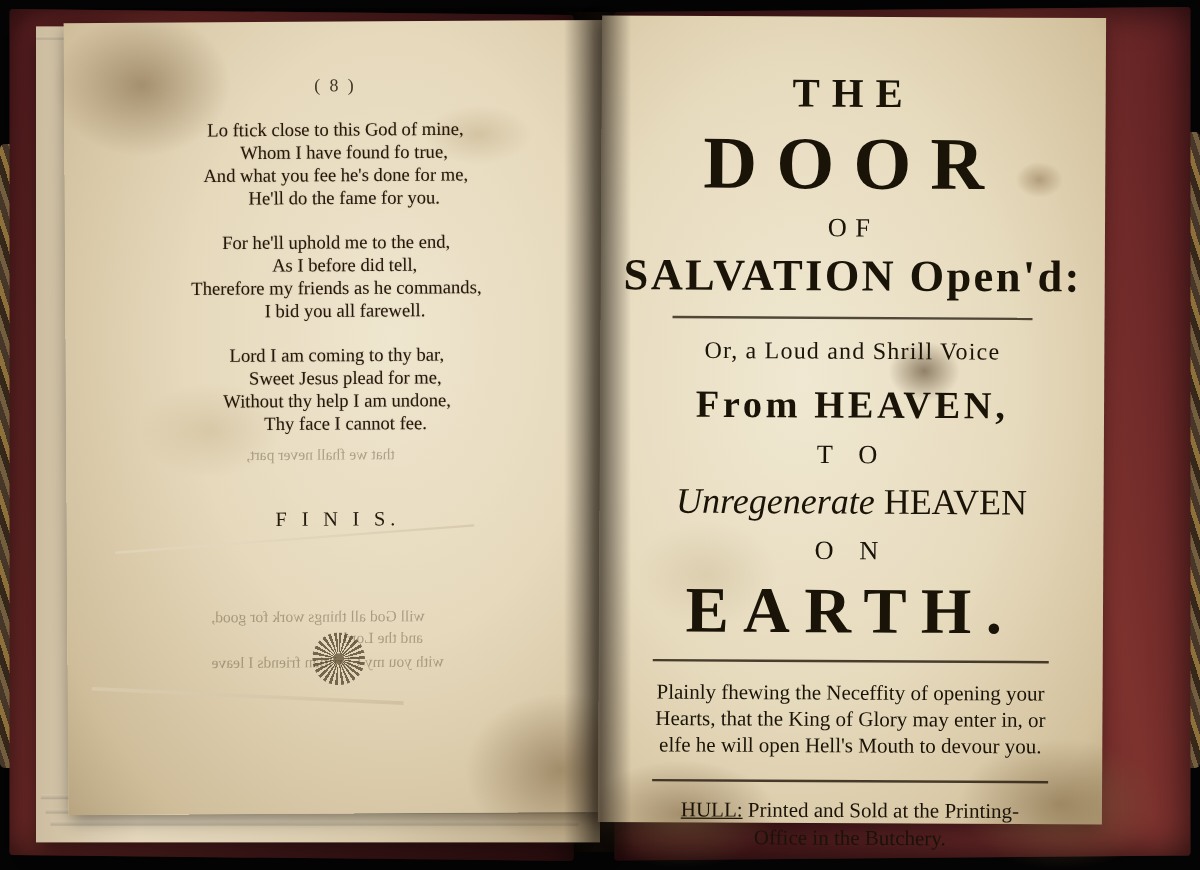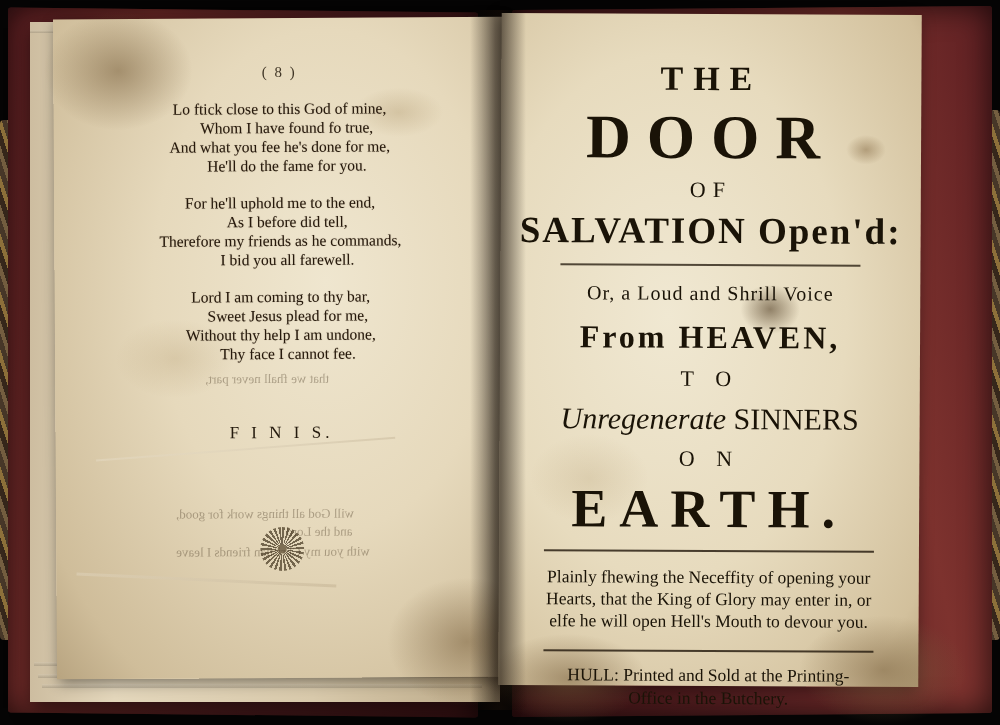--- a/index.html
+++ b/index.html
@@ -240,21 +240,21 @@
     margin: 18px auto 0 auto;
     background: #2a2013;
     opacity: .85;
   }
   .tp-imprint {
     margin: 12px auto 0 auto;
     width: 340px;
     font-size: 17.5px;
     line-height: 23px;
   }
-  .tp-imprint .city { }
+  .tp-imprint .city { text-decoration: underline; }
 
   
   .wear {
     position: absolute;
     background: radial-gradient(ellipse at center, rgba(120,95,60,.55), rgba(120,95,60,0) 70%);
     pointer-events: none;
   }
 </style>
 </head>
 <body>
@@ -328,21 +328,21 @@
       <div class="tp-the">THE</div>
       <div class="tp-door">DOOR</div>
       <div class="tp-of">OF</div>
       <div class="tp-salvation">SALVATION Open'd:</div>
       <div class="tp-rule"></div>
 
       <div class="tp-or">Or, a Loud and Shrill Voice</div>
       <div class="tp-heaven">From HEAVEN,</div>
       <div class="tp-to">T O</div>
       <div class="tp-sinners">
-        <i>Unregenerate </i><span>SINNERS</span>
+        <i>Unregenerate </i><span>HEAVEN</span>
       </div>
       <div class="tp-on">O N</div>
       <div class="tp-earth">EARTH.</div>
 
       <div class="tp-rule2"></div>
       <div class="tp-blurb">Plainly fhewing the Neceffity of opening your Hearts, that the King of Glory may enter in, or elfe he will open Hell's Mouth to devour you.</div>
 
       <div class="tp-rule3"></div>
       <div class="tp-imprint">
         <span class="city">HULL:</span><span> Printed and Sold at the Printing-</span>

